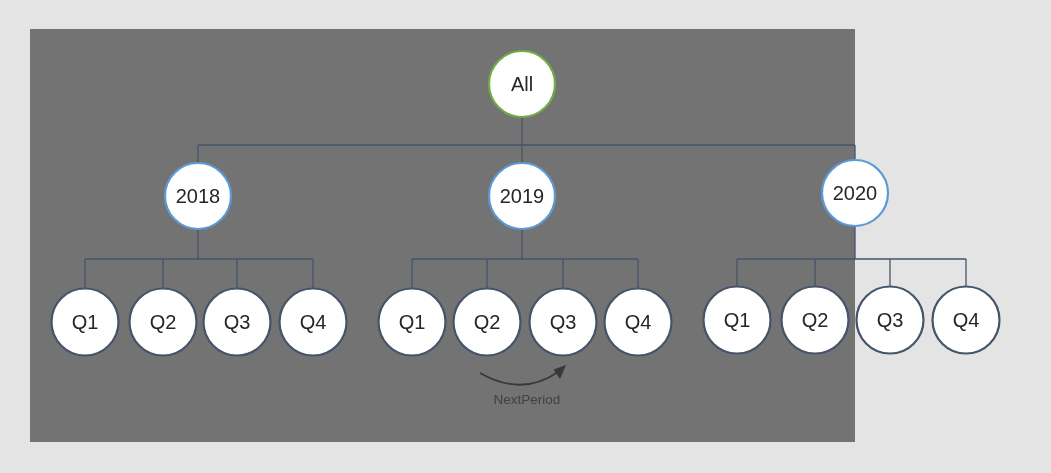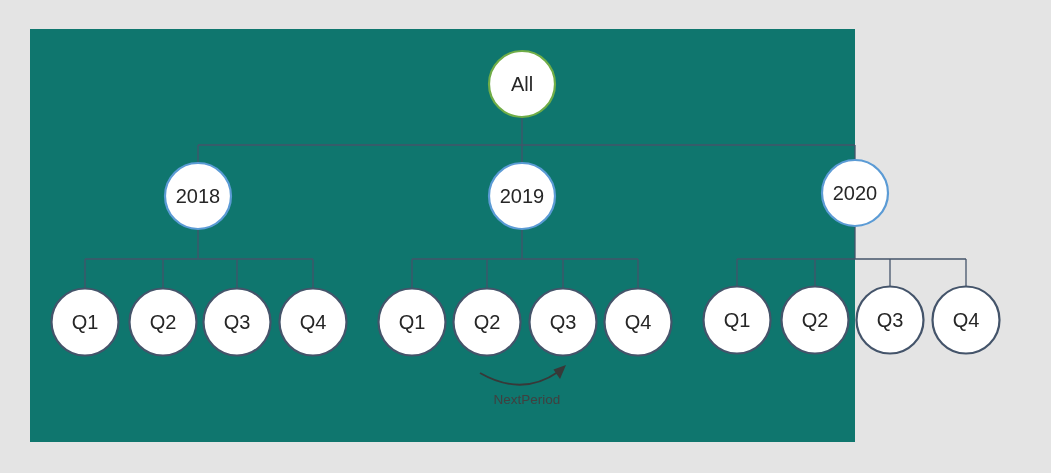--- a/index.html
+++ b/index.html
@@ -13,21 +13,21 @@
     height: 473px;
     background: #e4e4e4;
     overflow: hidden;
   }
   .canvas {
     position: absolute;
     left: 30px;
     top: 29px;
     width: 825px;
     height: 413px;
-    background: #0f766e;
+    background: #737373;
   }
   svg { display: block; }
   .node-circle { fill: #ffffff; stroke-width: 2.2; }
   .node-label {
     font-family: "Liberation Sans", sans-serif;
     font-size: 20px;
     text-anchor: middle;
   }
   .annotation-label {
     font-family: "Liberation Sans", sans-serif;

